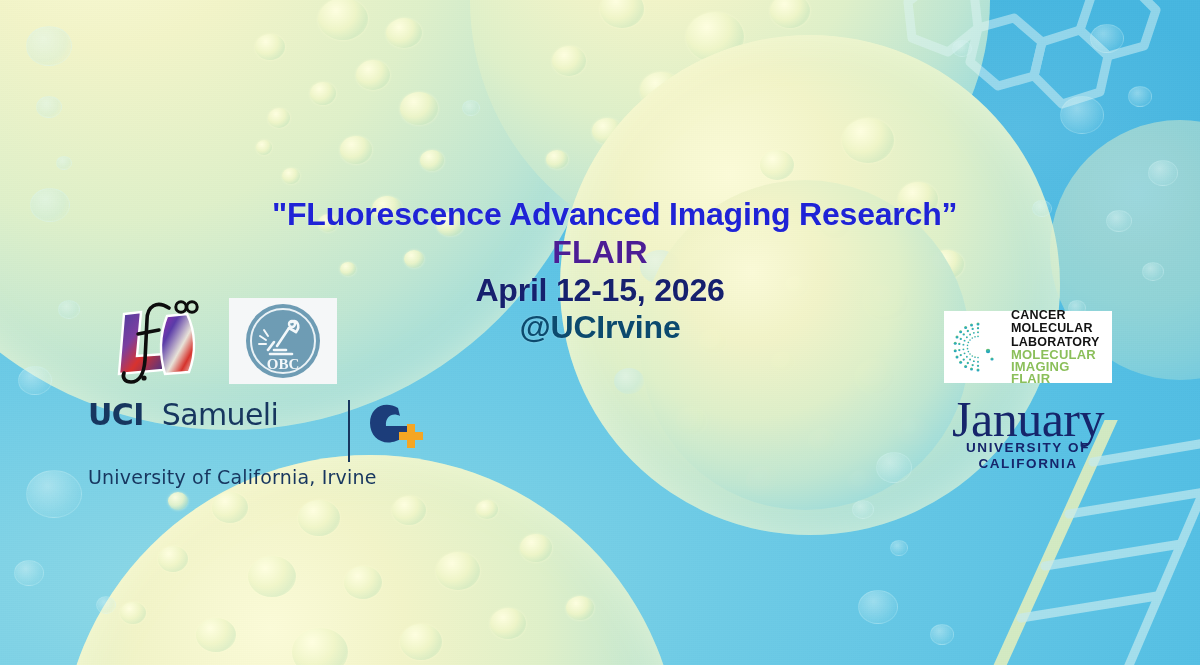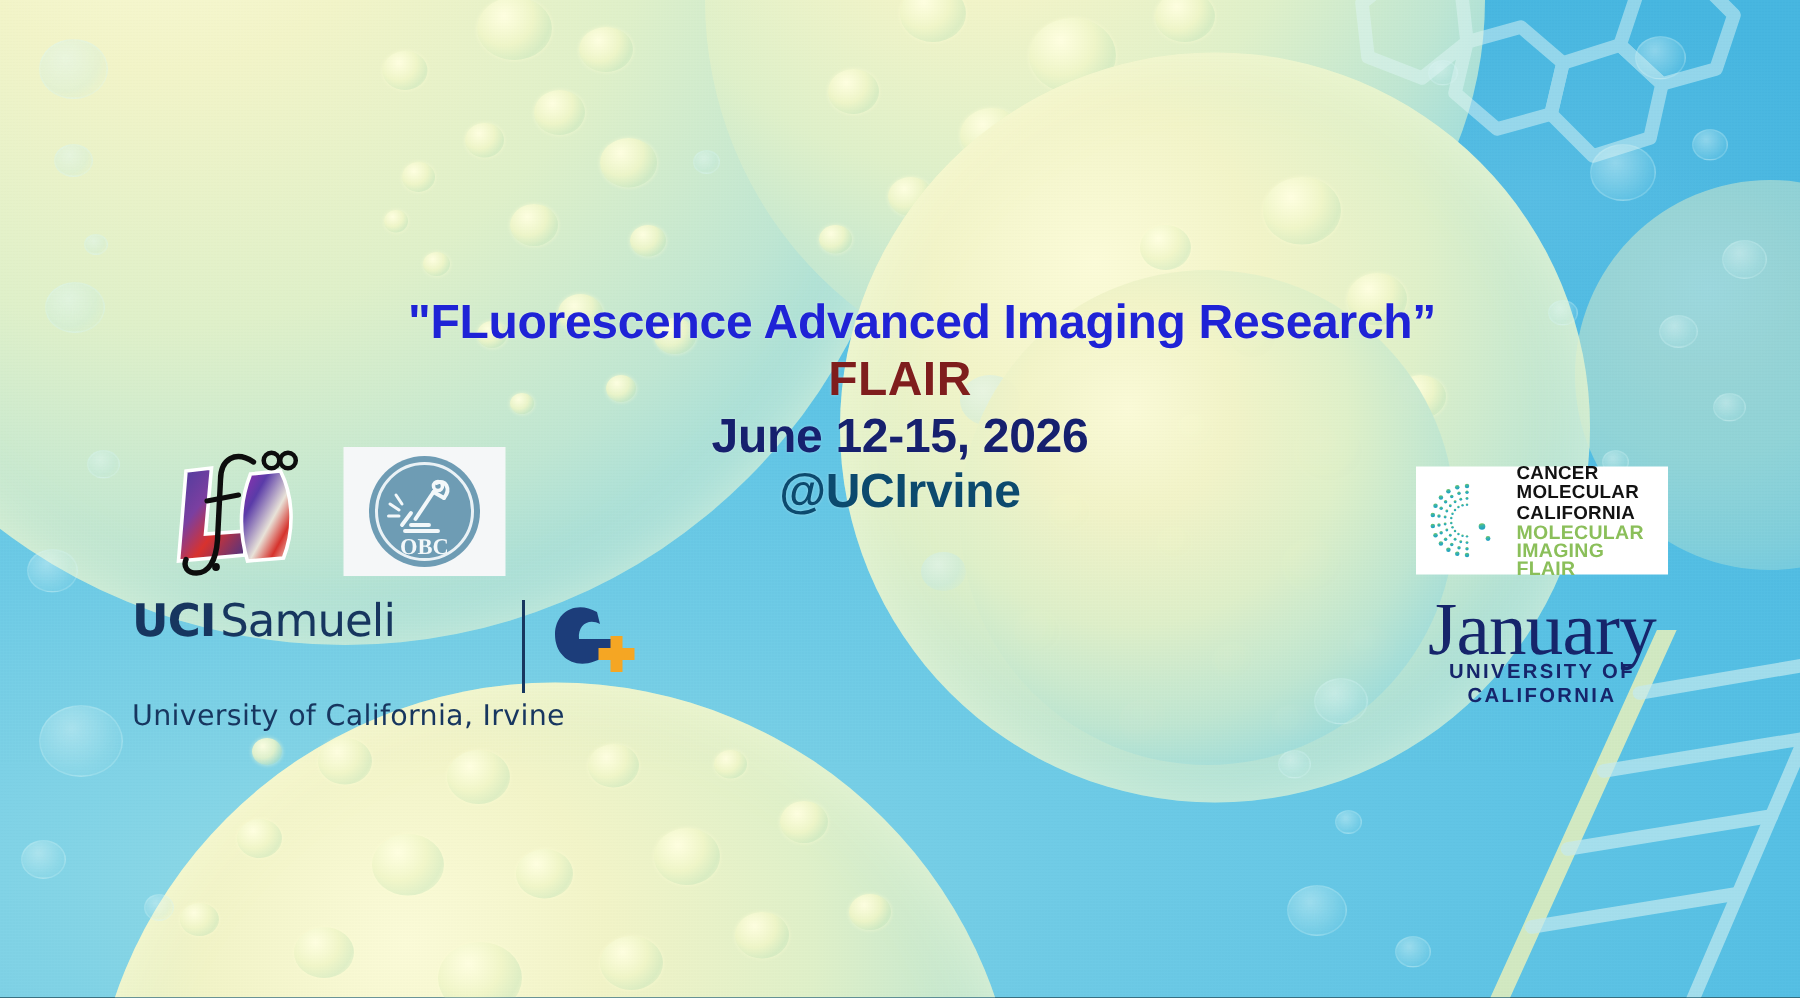--- a/index.html
+++ b/index.html
@@ -80,40 +80,40 @@
   #title-block{
     position:absolute; left:272px; top:196px; width:656px;
     text-align:center; z-index:40;
   }
   .tline{
     font-weight:bold; line-height:1.18; white-space:nowrap;
     text-shadow:0 0 2px rgba(255,255,255,.35);
   }
   .t1{ font-size:32px; color:#1f23d6; letter-spacing:-.2px; }
   .t2{ font-size:32px; color:#1f23d6; letter-spacing:-.2px; }
-  .t3{ font-size:32px; color:#7f1d1d; letter-spacing:.3px; }
+  .t3{ font-size:32px; color:#4c1d95; letter-spacing:.3px; }
   .t4{ font-size:32px; color:#16206e; letter-spacing:-.2px; }
   .t5{ font-size:32px; color:#0c4a6e; letter-spacing:-.2px; }
 
   
   #left-logos{ position:absolute; left:0; top:288px; width:440px; z-index:45; }
 
   .lfd-logo{ position:absolute; left:97px; top:10px; width:108px; height:92px; }
   .lfd-logo svg{ display:block; }
 
   .obc-logo{
     position:absolute; left:229px; top:10px;
     width:108px; height:86px;
     background:#f5f7f8;
     display:flex; align-items:center; justify-content:center;
   }
   .obc-logo svg{ display:block; }
 
   .uci-logo{ position:absolute; left:88px; top:108px; width:340px; height:100px; }
-  .uci-row1{ display:flex; align-items:flex-end; height:34px; }
+  .uci-row1{ display:flex; align-items:flex-end; height:34px;gap:15px; }
   .uci-uci{
     font-family:"DejaVu Sans", sans-serif;
     font-weight:bold; font-size:30px; color:#17365f; letter-spacing:-.6px; line-height:30px;
   }
   .uci-sam{
     font-family:"DejaVu Sans", sans-serif;
     font-weight:normal; font-size:30px; color:#17365f; letter-spacing:-.6px; line-height:30px; margin-left:3px;
   }
   .uci-row2{
     font-family:"DejaVu Sans", sans-serif;
@@ -304,21 +304,21 @@
         <line x1="108" y1="42" x2="238" y2="20"></line>
       </g>
     </svg>
   </div>
 
   <div class="grain"></div>
 
   <div id="title-block">
     <div class="tline t2">"FLuorescence Advanced Imaging Research”</div>
     <div class="tline t3">FLAIR</div>
-    <div class="tline t4">June 12-15, 2026</div>
+    <div class="tline t4">April 12-15, 2026</div>
     <div class="tline t5">@UCIrvine</div>
   </div>
 
   <div id="left-logos">
 
     <div class="lfd-logo">
       <svg width="108" height="92" viewBox="0 0 108 92">
         <defs>
           <linearGradient id="lfdL" x1="0" y1="0" x2="1" y2="1">
             <stop offset="0%" stop-color="#4b3d9e"></stop>
@@ -466,21 +466,21 @@
                 <circle cx="28" cy="51" r="1.8"></circle>
             </g>
             <circle cx="38" cy="32" r="2.2"></circle>
             <circle cx="42" cy="40" r="1.6"></circle>
           </g>
         </svg>
       </div>
       <div class="crl-txt">
         <div class="crl-l1">CANCER</div>
         <div class="crl-l2">MOLECULAR</div>
-        <div class="crl-l3">CALIFORNIA</div>
+        <div class="crl-l3">LABORATORY</div>
         <div class="crl-l4">MOLECULAR</div>
         <div class="crl-l5">IMAGING FLAIR</div>
       </div>
     </div>
 
     <div class="berkeley-logo">
       <div class="berk-word">January</div>
       <div class="berk-sub">UNIVERSITY OF CALIFORNIA</div>
     </div>
   </div>

